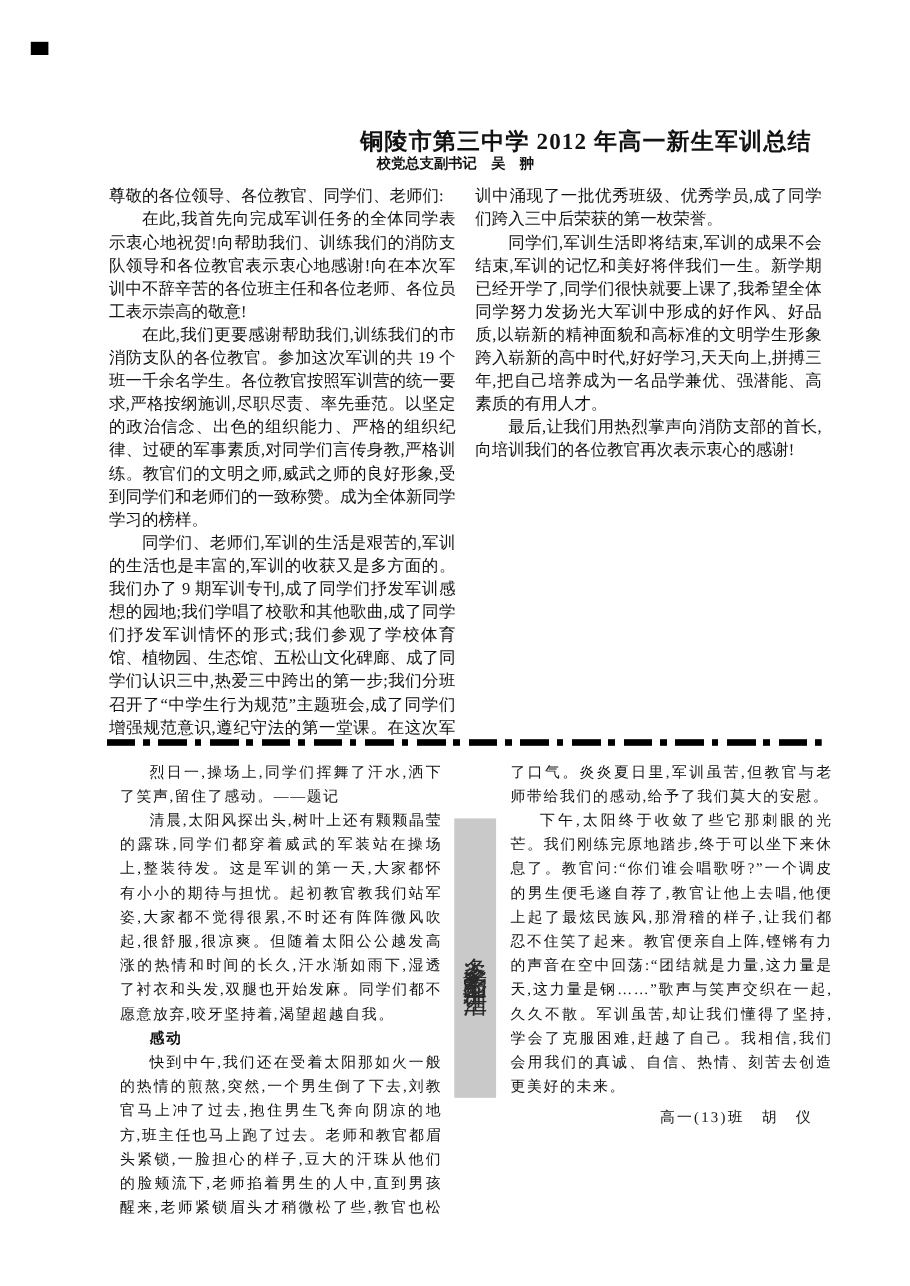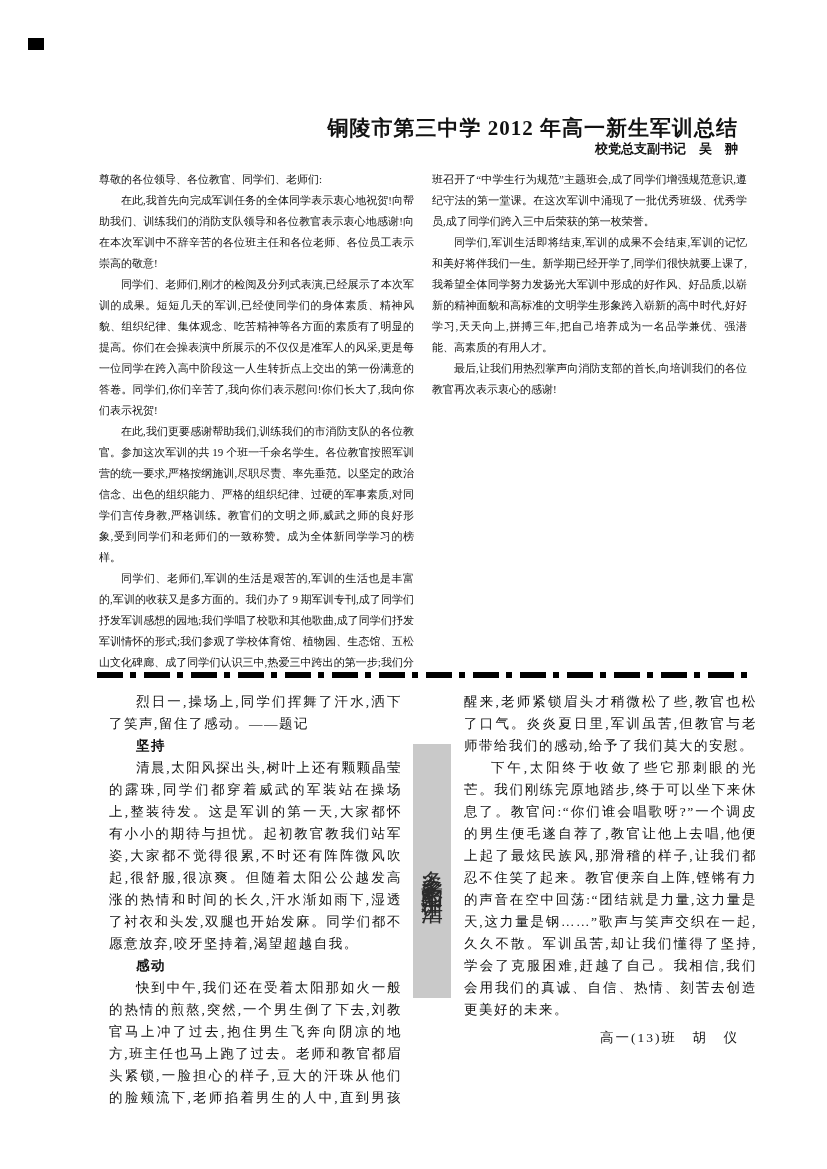--- a/index.html
+++ b/index.html
@@ -15,26 +15,26 @@
     position: absolute; left: 28px; top: 38px;
     width: 16px; height: 12px; background: #000;
   }
   .doc-title {
     position: absolute; top: 100px; left: 90px; width: 648px;
     text-align: right; font-size: 21px; font-weight: bold;
     letter-spacing: 1px; white-space: nowrap;
   }
   .doc-byline {
     position: absolute; top: 140px; left: 90px; width: 648px;
-    text-align: right; font-size: 13px; font-weight: bold;
+    text-align: center; font-size: 13px; font-weight: bold;
   }
   .speech {
     position: absolute; top: 169px; left: 99px; width: 648px; height: 506px;
     column-count: 2; column-gap: 18px; column-fill: auto;
-    font-size: 11px; line-height: 21px;
+    font-size: 15px; line-height: 21px;
     text-align: justify; overflow: hidden;
   }
   .speech p { margin: 0; text-indent: 2em; }
   .speech p.salutation { text-indent: 0; }
   .divider {
     position: absolute; top: 672px; left: 97px; width: 650px; height: 6px;
     background: repeating-linear-gradient(90deg,
       #000 0 26px, transparent 26px 33px,
       #000 33px 39px, transparent 39px 47px);
   }
@@ -67,33 +67,31 @@
 <body>
 
 <div class="corner-mark"></div>
 
 <h1 class="doc-title">铜陵市第三中学 2012 年高一新生军训总结</h1>
 <div class="doc-byline">校党总支副书记　吴　翀</div>
 
 <div class="speech">
   <p class="salutation">尊敬的各位领导、各位教官、同学们、老师们:</p>
   <p>在此,我首先向完成军训任务的全体同学表示衷心地祝贺!向帮助我们、训练我们的消防支队领导和各位教官表示衷心地感谢!向在本次军训中不辞辛苦的各位班主任和各位老师、各位员工表示崇高的敬意!</p>
-  <p>同学们、老师们,刚才的检阅及分列式表演,已经展示了本次军训的成果。短短几天的军训,已经使同学们的身体素质、精神风貌、组织纪律、集体观念、吃苦精神等各方面的素质有了明显的提高。你们在会操表演中所展示的不仅仅是准军人的风采,更是每一位同学在跨入高中阶段这一人生转折点上交出的第一份满意的答卷。同学们,你们辛苦了,我向你们表示慰问!你们长大了,我向你们表示祝贺!</p>
   <p>在此,我们更要感谢帮助我们,训练我们的市消防支队的各位教官。参加这次军训的共 19 个班一千余名学生。各位教官按照军训营的统一要求,严格按纲施训,尽职尽责、率先垂范。以坚定的政治信念、出色的组织能力、严格的组织纪律、过硬的军事素质,对同学们言传身教,严格训练。教官们的文明之师,威武之师的良好形象,受到同学们和老师们的一致称赞。成为全体新同学学习的榜样。</p>
   <p>同学们、老师们,军训的生活是艰苦的,军训的生活也是丰富的,军训的收获又是多方面的。我们办了 9 期军训专刊,成了同学们抒发军训感想的园地;我们学唱了校歌和其他歌曲,成了同学们抒发军训情怀的形式;我们参观了学校体育馆、植物园、生态馆、五松山文化碑廊、成了同学们认识三中,热爱三中跨出的第一步;我们分班召开了“中学生行为规范”主题班会,成了同学们增强规范意识,遵纪守法的第一堂课。在这次军训中涌现了一批优秀班级、优秀学员,成了同学们跨入三中后荣获的第一枚荣誉。</p>
   <p>同学们,军训生活即将结束,军训的成果不会结束,军训的记忆和美好将伴我们一生。新学期已经开学了,同学们很快就要上课了,我希望全体同学努力发扬光大军训中形成的好作风、好品质,以崭新的精神面貌和高标准的文明学生形象跨入崭新的高中时代,好好学习,天天向上,拼搏三年,把自己培养成为一名品学兼优、强潜能、高素质的有用人才。</p>
   <p>最后,让我们用热烈掌声向消防支部的首长,向培训我们的各位教官再次表示衷心的感谢!</p>
 
 </div>
 
 <div class="divider"></div>
 
 <div class="article">
   <p>烈日一,操场上,同学们挥舞了汗水,洒下了笑声,留住了感动。——题记</p>
-  <h3>坚持</h3>
   <p>清晨,太阳风探出头,树叶上还有颗颗晶莹的露珠,同学们都穿着威武的军装站在操场上,整装待发。这是军训的第一天,大家都怀有小小的期待与担忧。起初教官教我们站军姿,大家都不觉得很累,不时还有阵阵微风吹起,很舒服,很凉爽。但随着太阳公公越发高涨的热情和时间的长久,汗水渐如雨下,湿透了衬衣和头发,双腿也开始发麻。同学们都不愿意放弃,咬牙坚持着,渴望超越自我。</p>
   <h3>感动</h3>
   <p>快到中午,我们还在受着太阳那如火一般的热情的煎熬,突然,一个男生倒了下去,刘教官马上冲了过去,抱住男生飞奔向阴凉的地方,班主任也马上跑了过去。老师和教官都眉头紧锁,一脸担心的样子,豆大的汗珠从他们的脸颊流下,老师掐着男生的人中,直到男孩醒来,老师紧锁眉头才稍微松了些,教官也松了口气。炎炎夏日里,军训虽苦,但教官与老师带给我们的感动,给予了我们莫大的安慰。</p>
   <p>下午,太阳终于收敛了些它那刺眼的光芒。我们刚练完原地踏步,终于可以坐下来休息了。教官问:“你们谁会唱歌呀?”一个调皮的男生便毛遂自荐了,教官让他上去唱,他便上起了最炫民族风,那滑稽的样子,让我们都忍不住笑了起来。教官便亲自上阵,铿锵有力的声音在空中回荡:“团结就是力量,这力量是天,这力量是钢……”歌声与笑声交织在一起,久久不散。军训虽苦,却让我们懂得了坚持,学会了克服困难,赶越了自己。我相信,我们会用我们的真诚、自信、热情、刻苦去创造更美好的未来。</p>
   <p class="signature">高一(13)班　胡　仪</p>
 </div>
 
 <div class="vertical-banner">多姿多彩的军训生活</div>
 
 </body></html>

